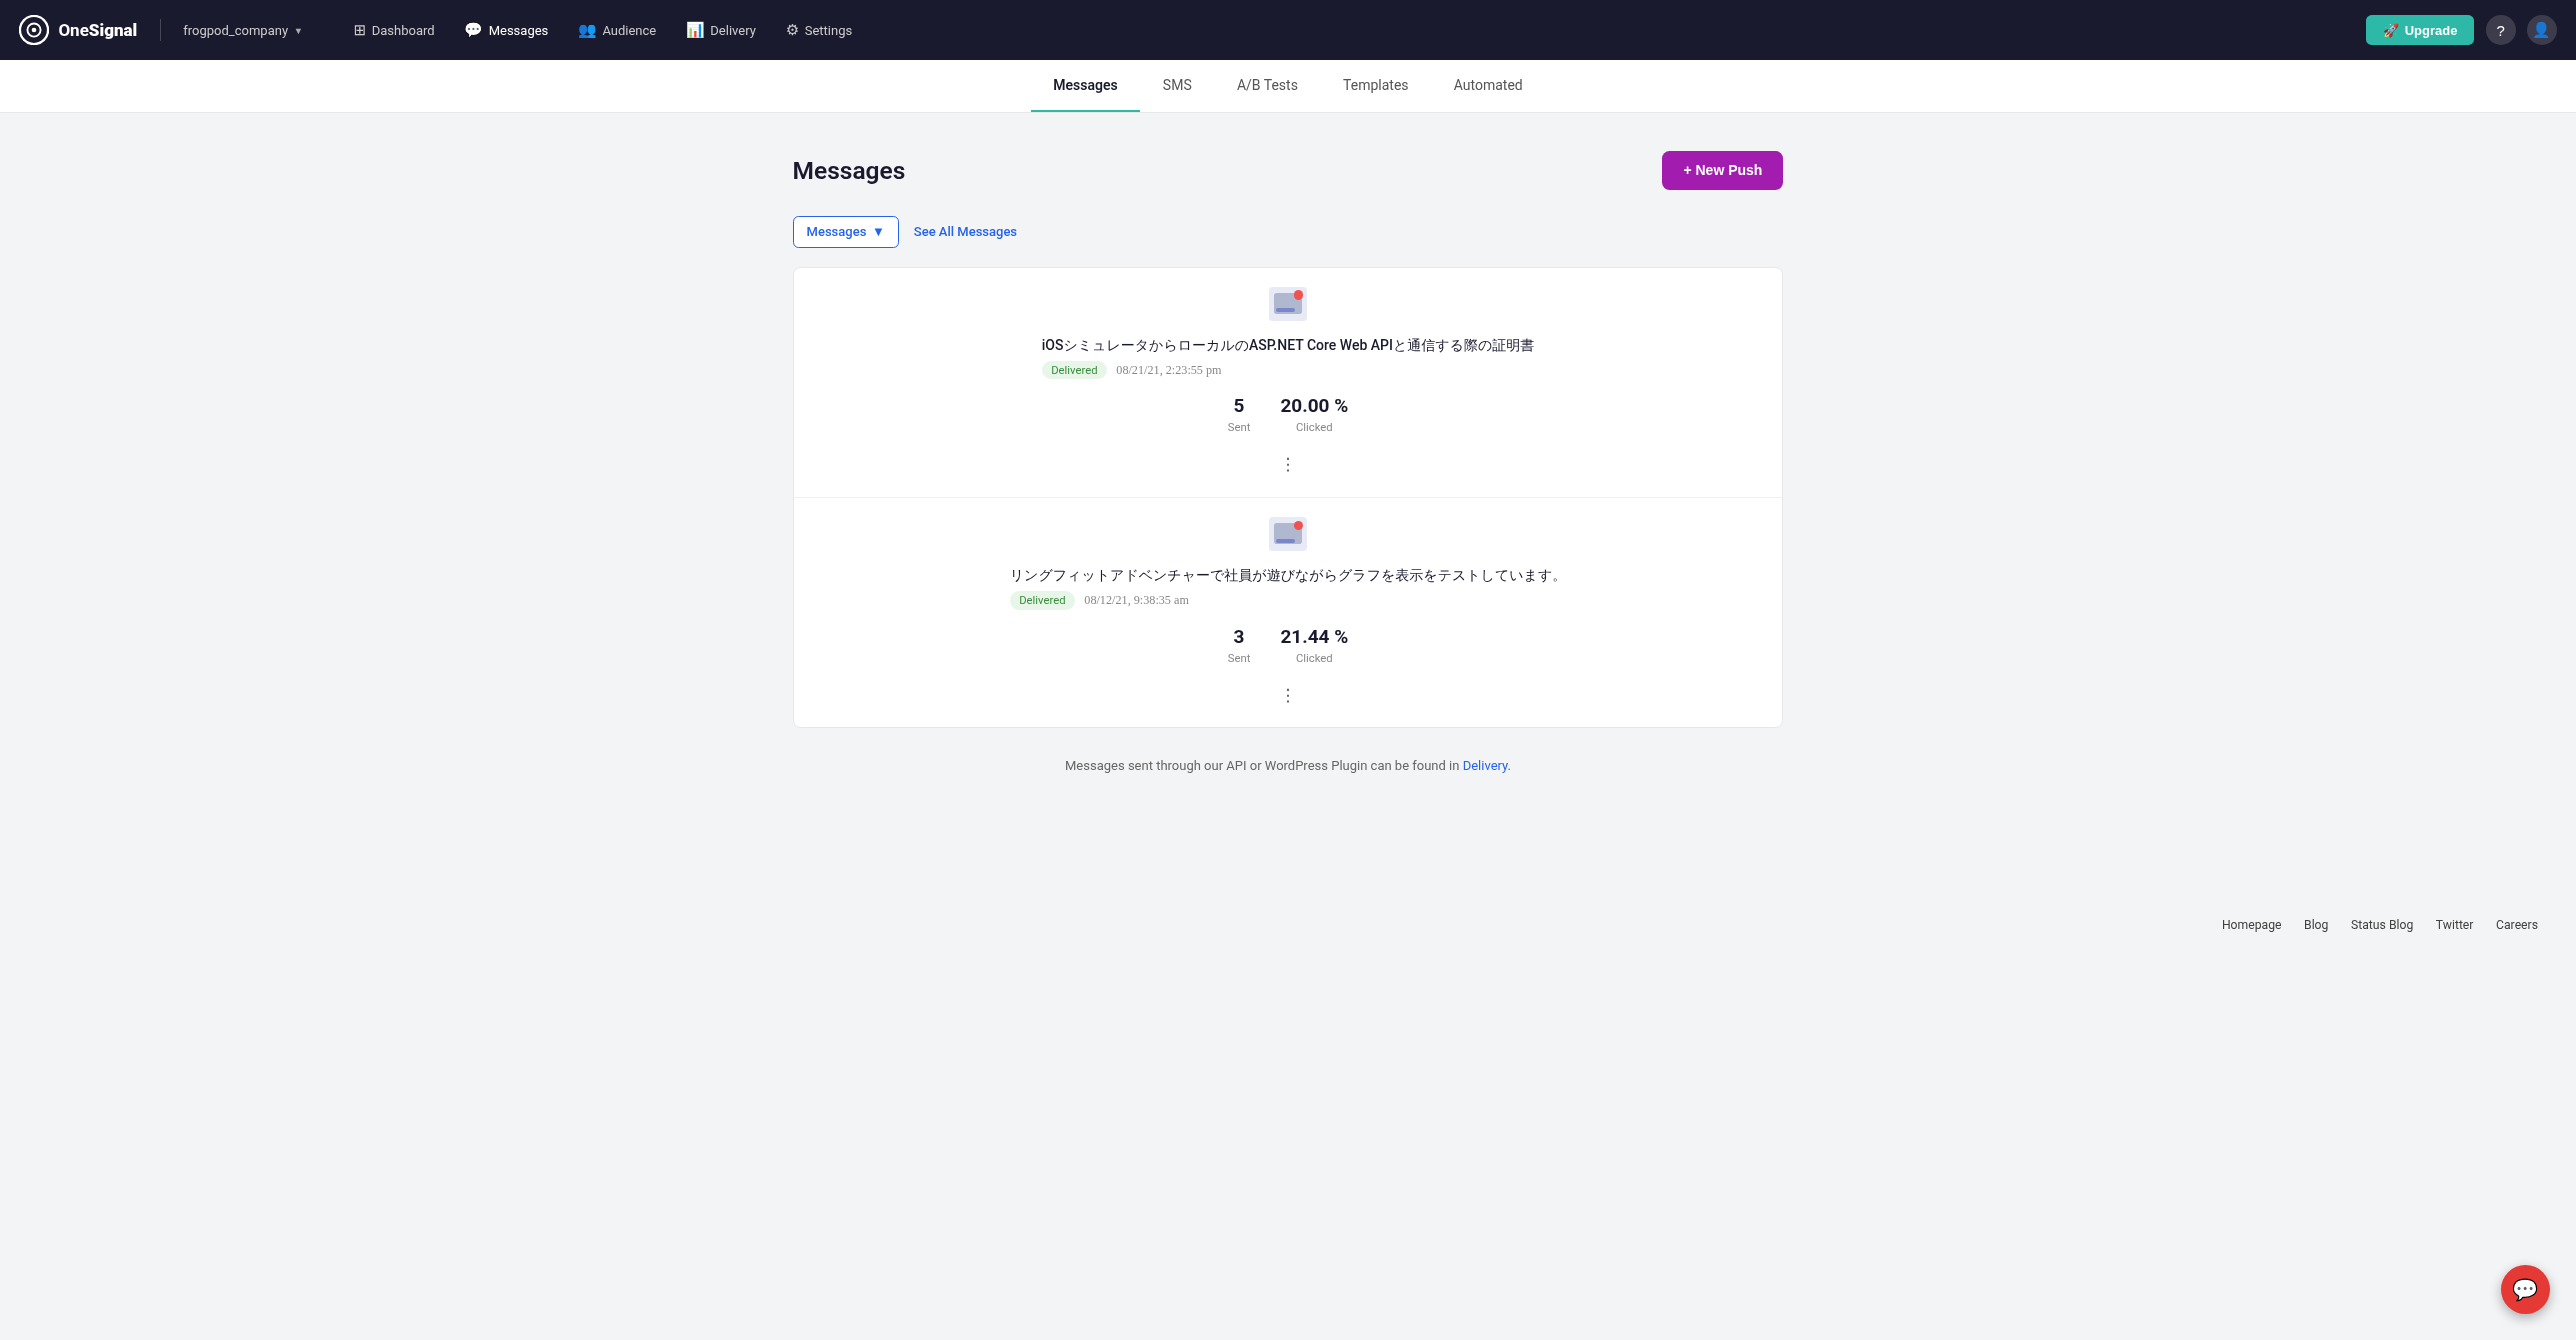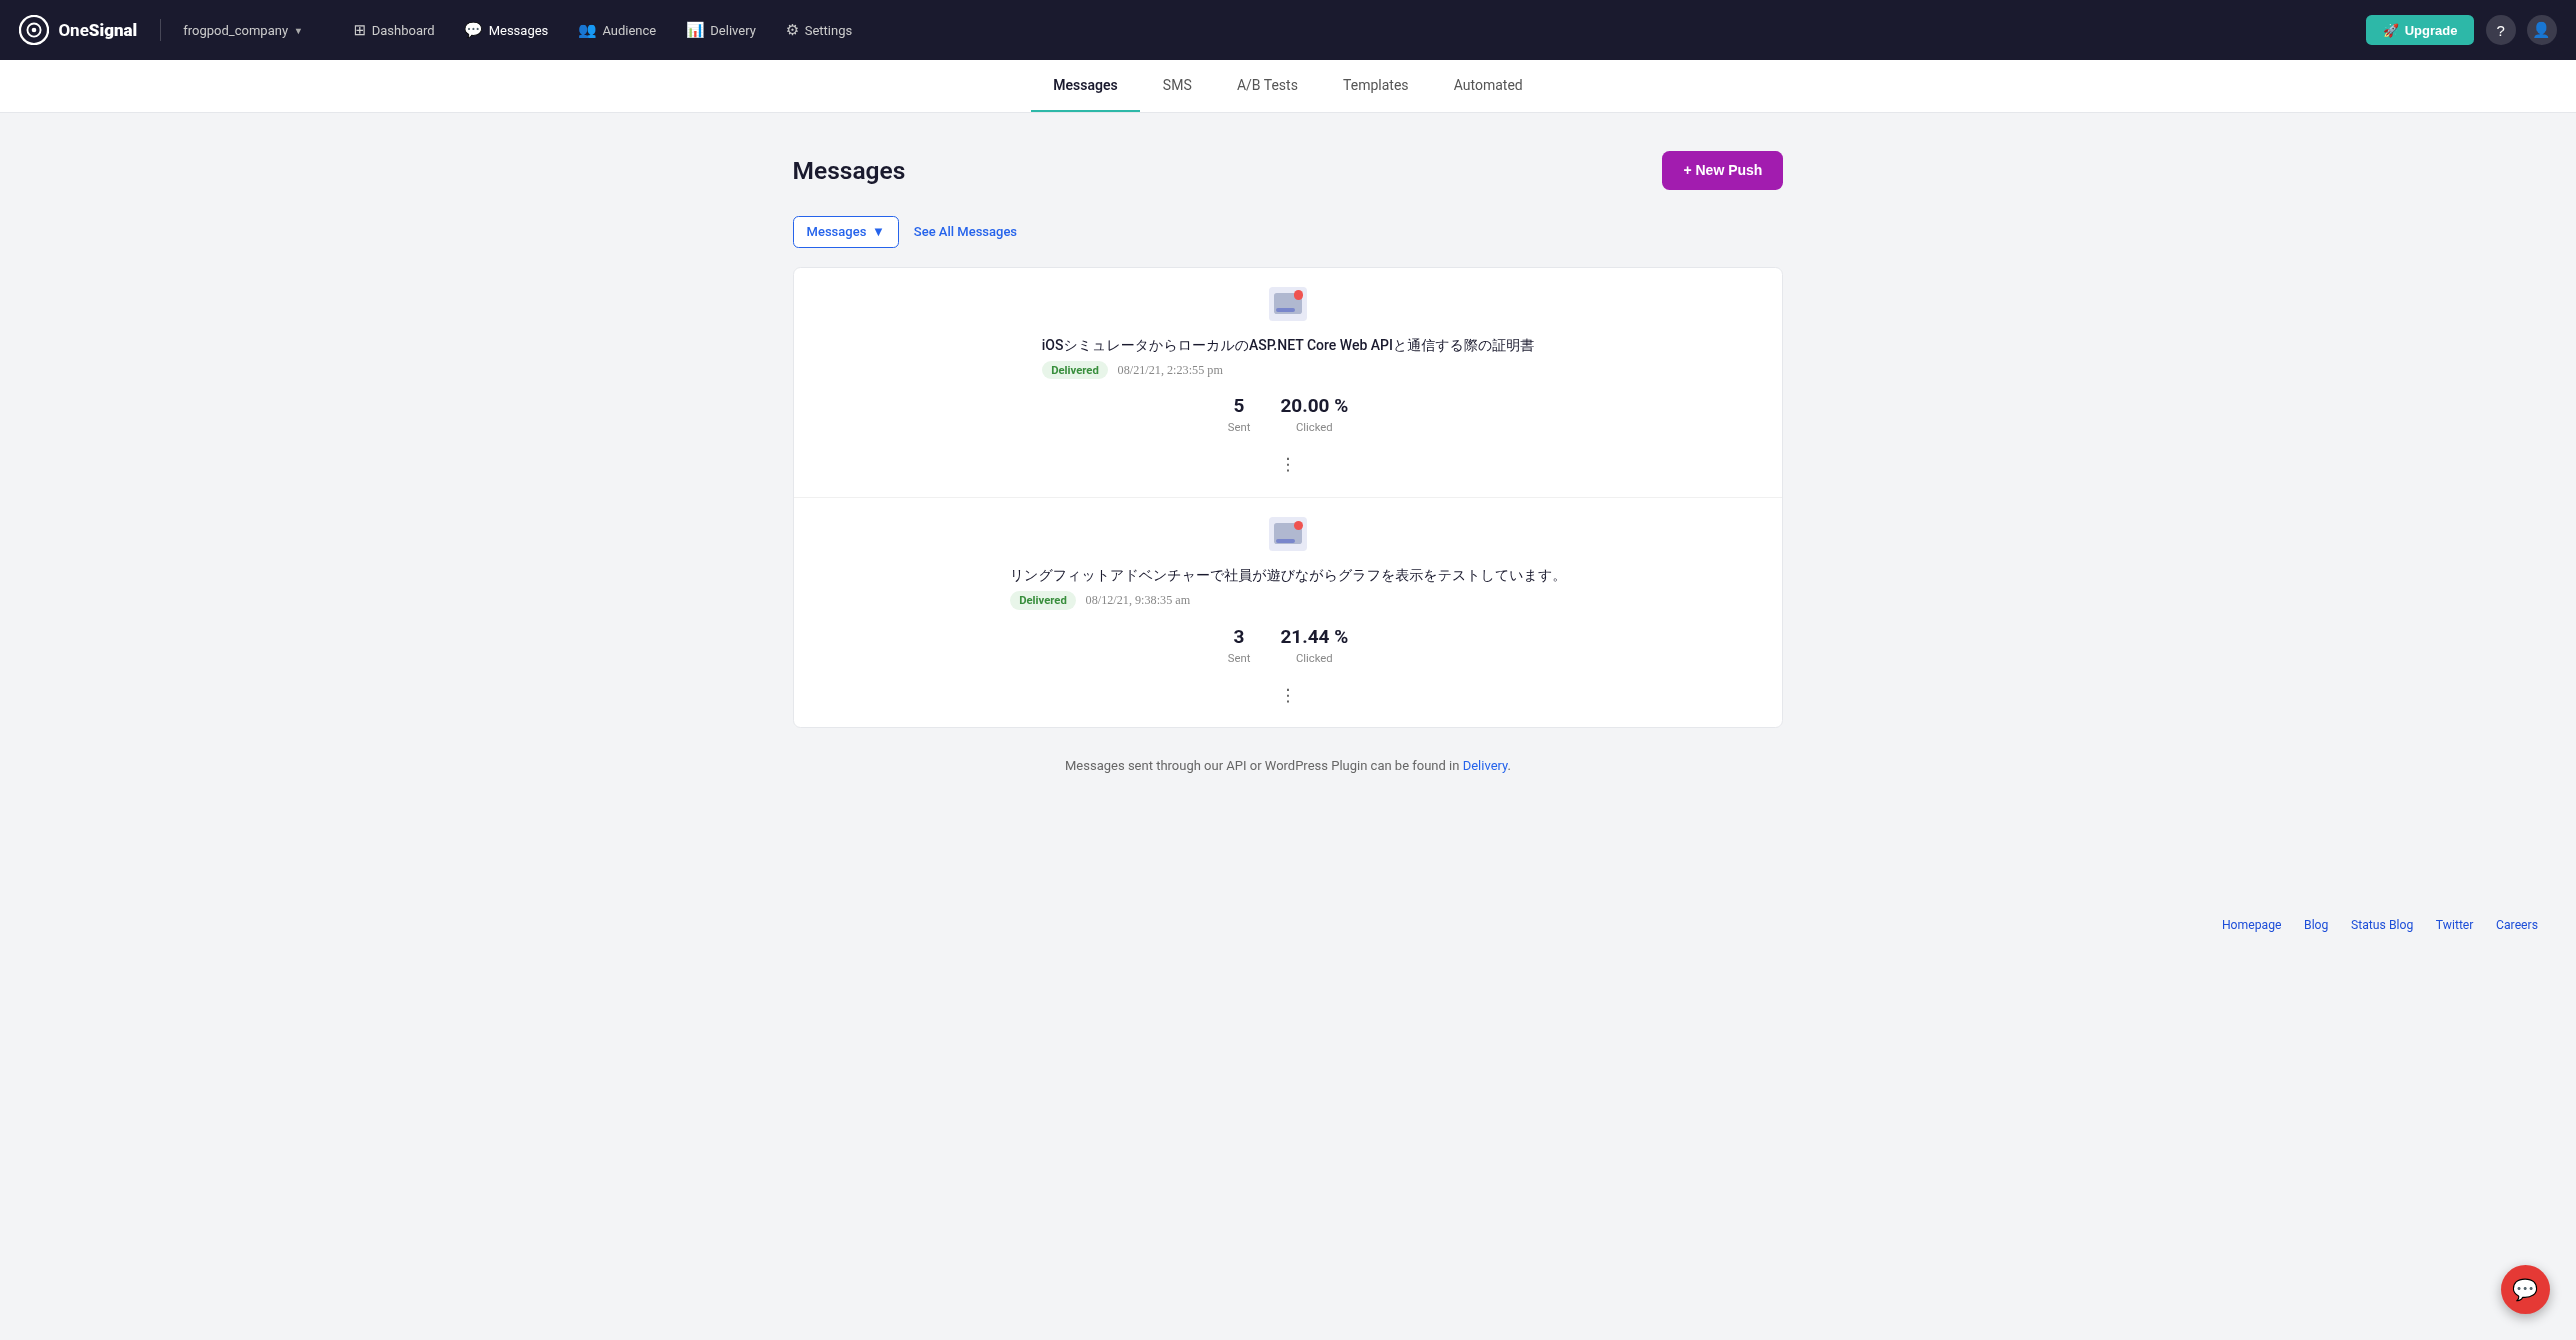--- a/index.html
+++ b/index.html
@@ -241,21 +241,21 @@
     }
     .message-meta {
       display: flex;
       align-items: center;
       gap: 9.4px;
     }
     .status-badge {
       background: #e8f5e9;
       color: #388e3c;
       font-size: 11.3px;
-      font-weight: 700;
+      font-weight: 400;
       padding: 2.8px 9.4px;
       border-radius: 11.3px;
     }
     .message-date {
       font-size: 12.2px;
       color: #888;
       font-family: Liberation Serif, serif;
     }
     .message-stats {
       display: flex;
@@ -299,21 +299,21 @@
 
     
     .page-footer {
       display: flex;
       justify-content: flex-end;
       gap: 22.6px;
       padding: 19px 38px;
       margin-top: auto;
     }
     .footer-link {
-      color: #1d4ed8;
+      color: #404040;
       font-size: 12.2px;
       cursor: pointer;
       text-decoration: none;
     }
 
     
     .chat-fab {
       position: fixed;
       bottom: 26px;
       right: 26px;

